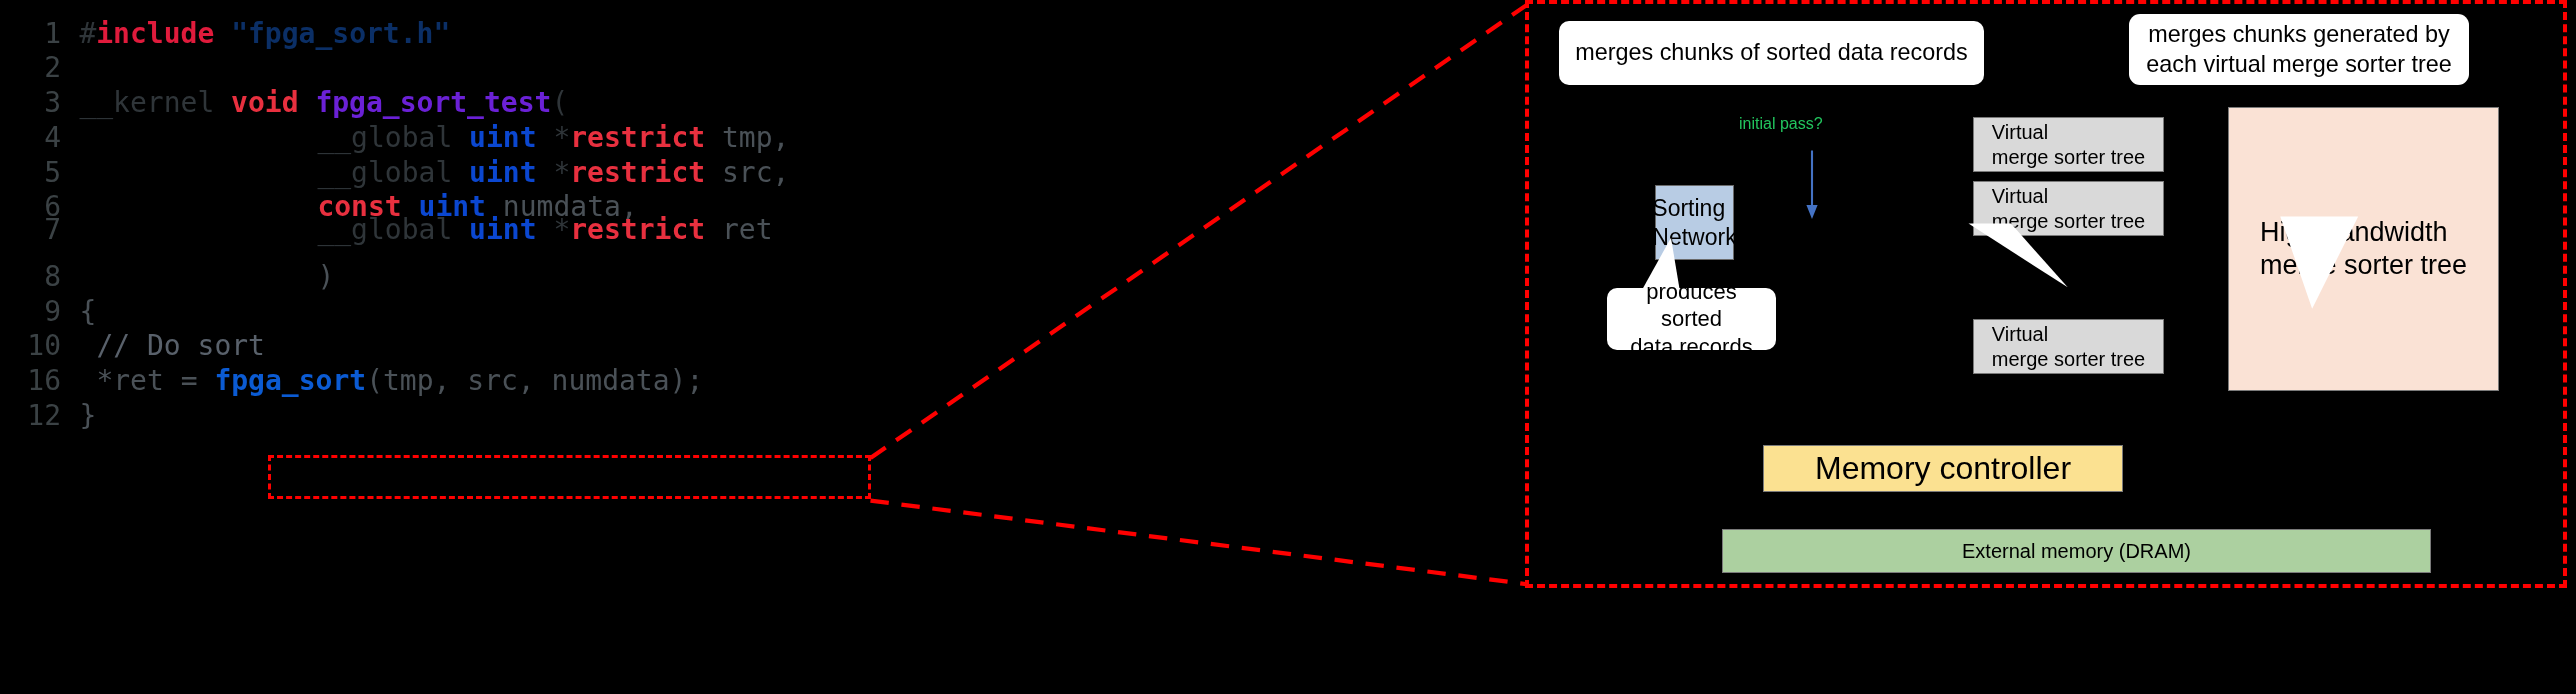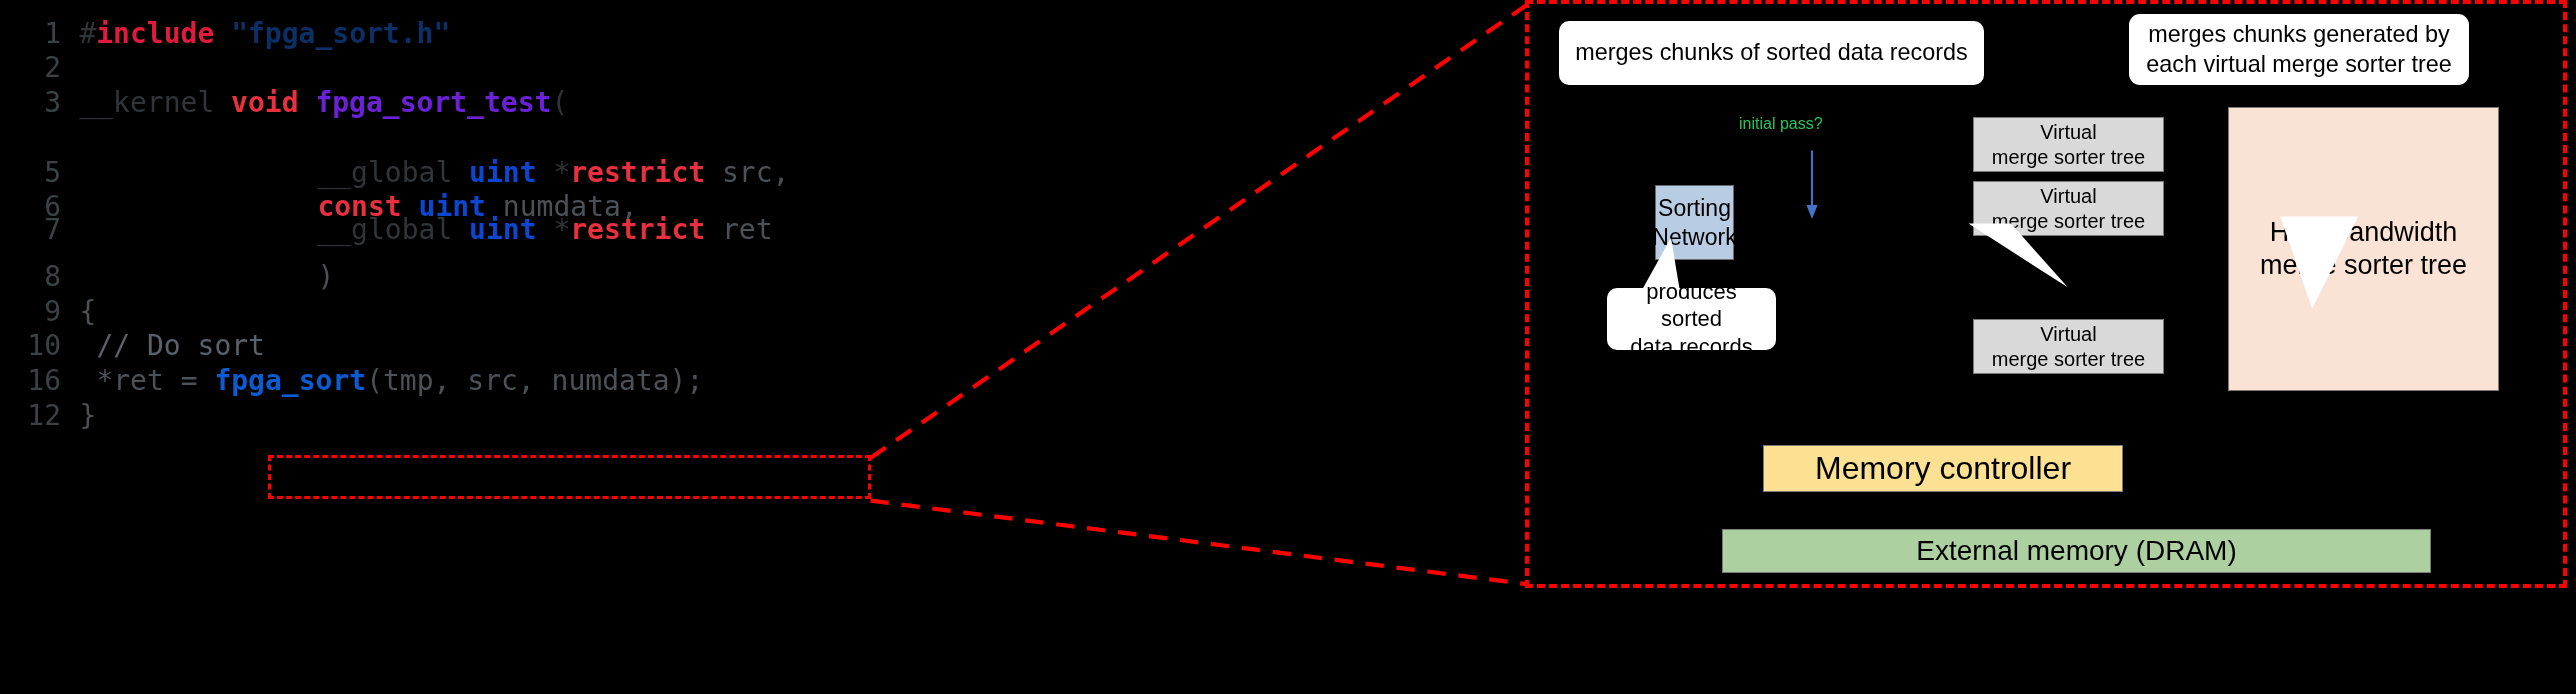--- a/index.html
+++ b/index.html
@@ -31,45 +31,46 @@
 
   
   #connectors{position:absolute;left:0;top:0;width:2576px;height:695px;
               pointer-events:none;}
 
   
   #diagram-panel{position:absolute;left:1525px;top:0px;width:1042px;height:588px;
       border:4.3px dashed #ff0000;box-sizing:border-box;}
 
   .node{position:absolute;box-sizing:border-box;border:1.4px solid #7a7a7a;
-        display:flex;align-items:center;justify-content:center;text-align:center;
+        display:flex;align-items:center;justify-content:center;text-align:left;
         color:#000;font-family:"Liberation Sans",sans-serif;line-height:1.22;}
 
   .vtree{background:#d9d9d9;font-size:20px;}
   .sortnet{background:#b8cce4;font-size:23px;border-color:#6a6a6a;}
   .hbtree{background:#fae2d5;font-size:27px;border-color:#7a7a7a;}
   .memctl{background:#fbe191;font-size:32px;border-color:#7a7a7a;}
-  .dram{background:#acd0a0;font-size:28px;border-color:#7a7a7a;}
+  .dram{background:#acd0a0;font-size:20px;border-color:#7a7a7a;}
 
   .callout{position:absolute;background:#ffffff;border-radius:10px;
       display:flex;align-items:center;justify-content:center;text-align:center;
       color:#000;font-size:23.4px;line-height:1.25;padding:4.3px 12.8px;
       box-sizing:border-box;font-family:"Liberation Sans",sans-serif;z-index:5;}
   .tail{position:absolute;z-index:4;}
 
   #initial-pass-label{position:absolute;color:#22c55e;font-size:16px;
       font-family:"Liberation Sans",sans-serif;white-space:nowrap;}
 </style>
 </head>
 <body>
 
 <div id="code-panel">
     <div class="code-line" style="top: 12.8px;"><span class="ln">1</span><span class="code-text"><span class="t-plain">#</span><span class="t-kw">include</span><span class="t-plain"> </span><span class="t-str">"fpga_sort.h"</span></span></div>
     <div class="code-line" style="top: 47px;"><span class="ln">2</span><span class="code-text"></span></div>
     <div class="code-line" style="top: 82px;"><span class="ln">3</span><span class="code-text"><span class="t-plain">__kernel</span><span class="t-plain"> </span><span class="t-kw2">void</span><span class="t-plain"> </span><span class="t-fn">fpga_sort_test</span><span class="t-punct">(</span></span></div>
+    <div class="code-line" style="top: 117px;"><span class="ln">4</span><span class="code-text" style="padding-left: 238px;"><span class="t-plain">__global</span><span class="t-plain"> </span><span class="t-type">uint</span><span class="t-plain"> *</span><span class="t-kw2">restrict</span><span class="t-plain"> </span><span class="t-dim">tmp,</span></span></div>
     <div class="code-line" style="top: 152px;"><span class="ln">5</span><span class="code-text" style="padding-left: 238px;"><span class="t-plain">__global</span><span class="t-plain"> </span><span class="t-type">uint</span><span class="t-plain"> *</span><span class="t-kw2">restrict</span><span class="t-plain"> </span><span class="t-dim">src,</span></span></div>
     <div class="code-line" style="top: 186px;"><span class="ln">6</span><span class="code-text" style="padding-left: 238px;"><span class="t-kw2">const</span><span class="t-plain"> </span><span class="t-type">uint</span><span class="t-plain"> </span><span class="t-dim">numdata,</span></span></div>
     <div class="code-line" style="top: 209px;"><span class="ln">7</span><span class="code-text" style="padding-left: 238px;"><span class="t-plain">__global</span><span class="t-plain"> </span><span class="t-type">uint</span><span class="t-plain"> *</span><span class="t-kw2">restrict</span><span class="t-plain"> </span><span class="t-dim">ret</span></span></div>
     <div class="code-line" style="top: 256px;"><span class="ln">8</span><span class="code-text" style="padding-left: 238px;"><span class="t-dim">)</span></span></div>
     <div class="code-line" style="top: 291px;"><span class="ln">9</span><span class="code-text"><span class="t-dim">{</span></span></div>
     <div class="code-line" style="top: 325px;"><span class="ln">10</span><span class="code-text" style="padding-left: 17px;"><span class="t-comment">// Do sort</span></span></div>
     <div class="code-line" style="top: 360px;"><span class="ln">16</span><span class="code-text" style="padding-left: 17px;"><span class="t-dim">*ret = </span><span class="t-call">fpga_sort</span><span class="t-dim">(tmp, src, numdata);</span></span></div>
     <div class="code-line" style="top: 395px;"><span class="ln">12</span><span class="code-text"><span class="t-dim">}</span></span></div>
   </div>
 

